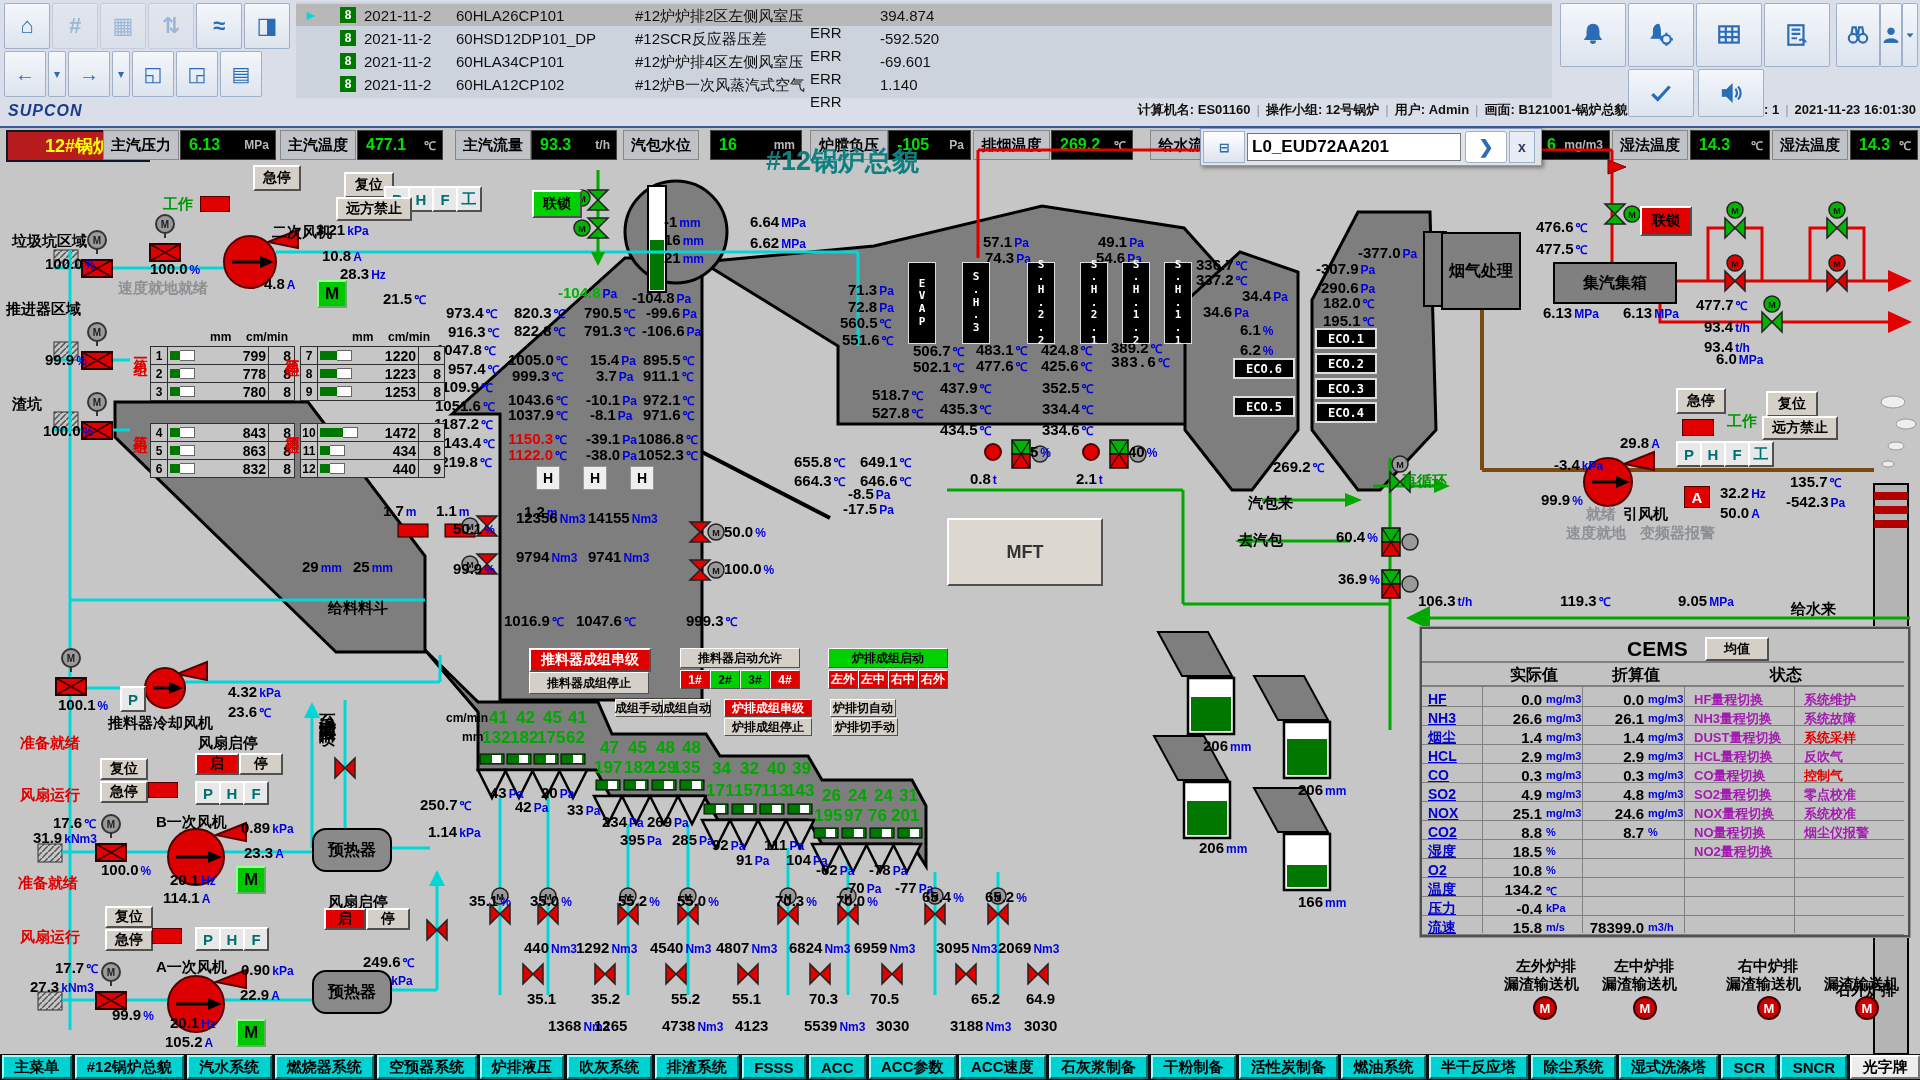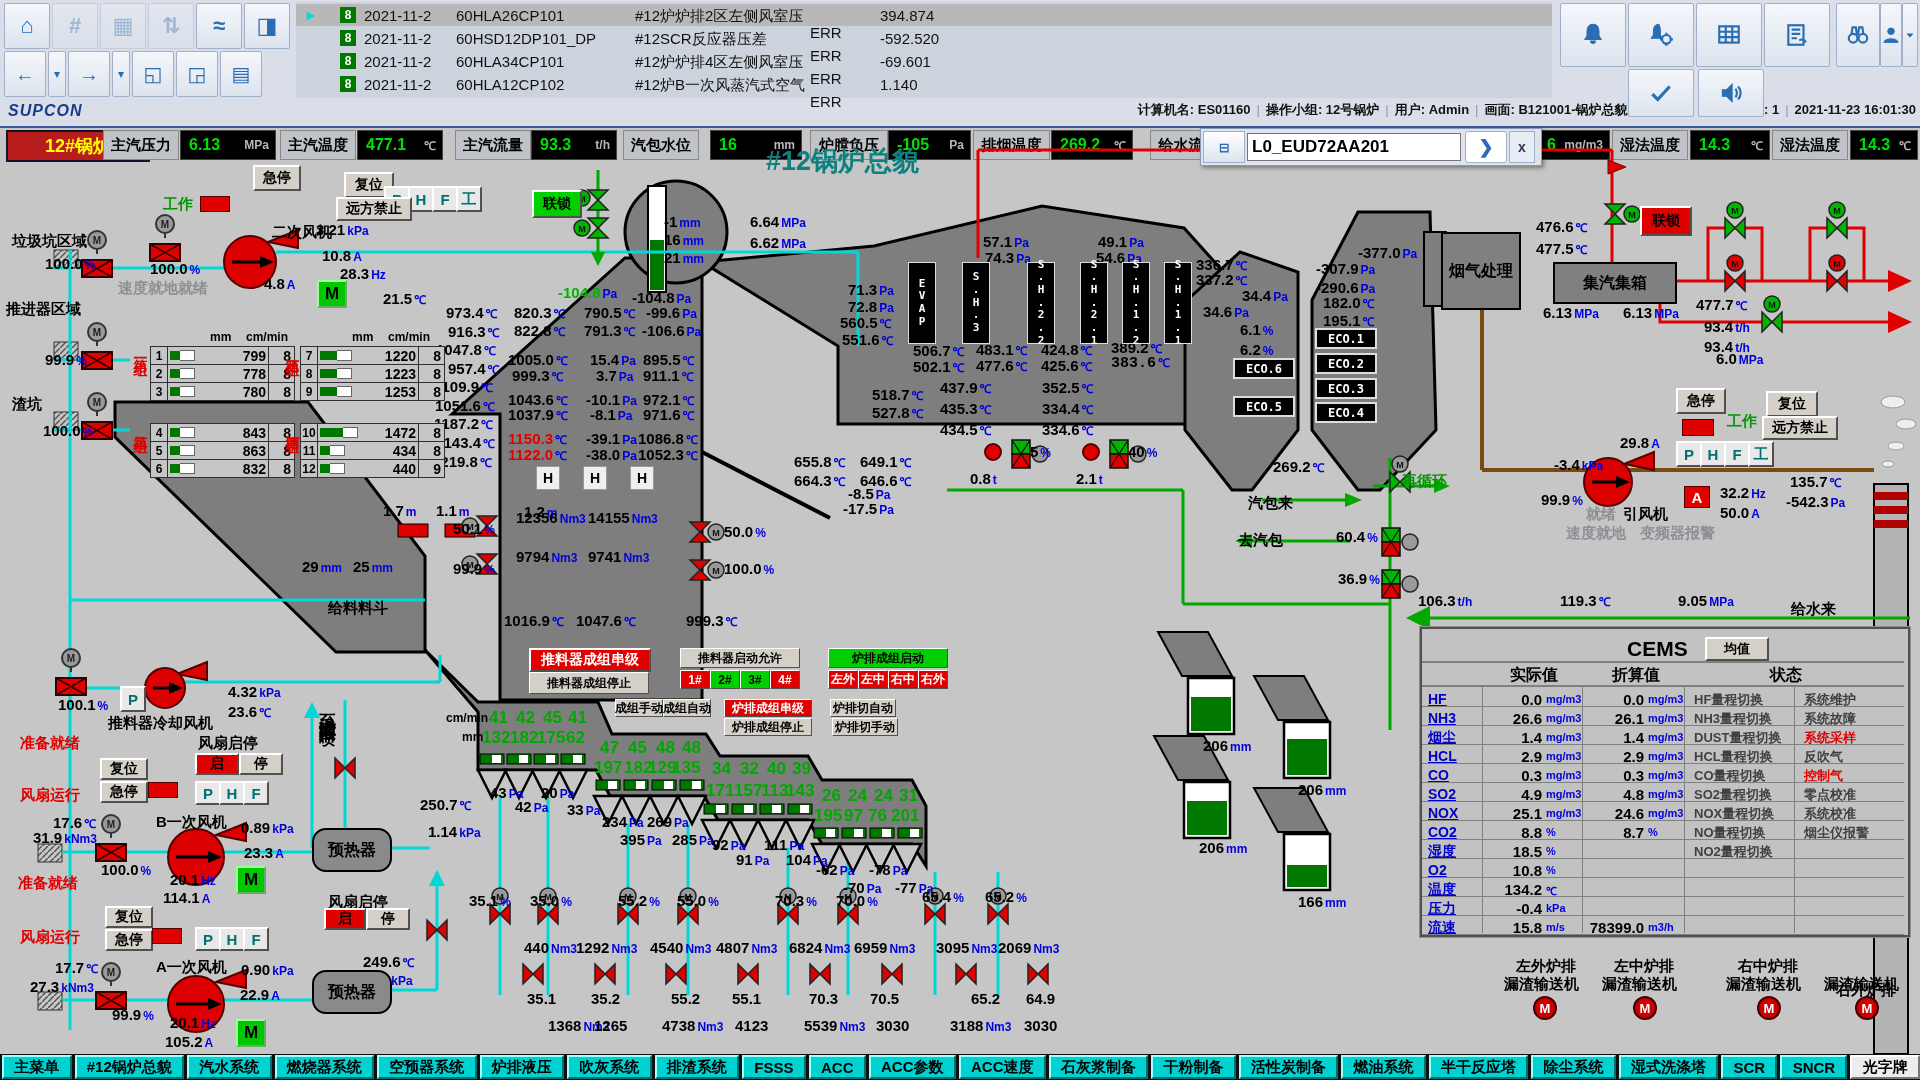--- a/index.html
+++ b/index.html
@@ -83,21 +83,21 @@
   .grate{width:22px;justify-content:flex-end;padding-right:3px;border-left:1px solid #303030;}
   .gvert{position:absolute;writing-mode:vertical-rl;color:#e00000;font:bold 14px "Liberation Sans",sans-serif;z-index:4;letter-spacing:2px;}
   
   #cems{position:absolute;left:1420px;top:627px;width:486px;height:306px;border:2px solid #505050;
         outline:1px solid #909090;z-index:4;background:#c2c2c2;}
   #cems .ttl{position:absolute;left:205px;top:8px;font:bold 21px "Liberation Sans",sans-serif;color:#000;}
   .cline{position:absolute;background:#808080;}
   .clbl{position:absolute;color:#0000cc;text-decoration:underline;font:bold 14px "Liberation Sans",sans-serif;z-index:5;}
   .cval{position:absolute;font:bold 15px "Liberation Sans",sans-serif;color:#000;text-align:right;}
   .cunit{position:absolute;font:bold 11px "Liberation Sans",sans-serif;color:#0000dd;}
-  .cst{position:absolute;font:bold 13px "Liberation Sans",sans-serif;color:#404040;white-space:nowrap;}
+  .cst{position:absolute;font:bold 13px "Liberation Sans",sans-serif;color:#a21caf;white-space:nowrap;}
   .cst.red{color:#e00000;}
   .chead{position:absolute;font:bold 16px "Liberation Sans",sans-serif;color:#000;}
   
   #nav{position:absolute;left:0;top:1054px;width:1920px;height:26px;background:#101010;display:flex;gap:3px;padding-left:2px;box-sizing:border-box;}
   .tab{flex:1 1 auto;margin:1px 0;background:#00d2d2;border-top:2px solid #a0ffff;border-left:2px solid #a0ffff;
        border-right:2px solid #007070;border-bottom:2px solid #007070;color:#000;
        font:bold 15px "Liberation Sans",sans-serif;display:flex;align-items:center;justify-content:center;white-space:nowrap;padding:0 4px;}
   .tab.lit{background:#ededed;border-color:#fff #777 #777 #fff;}
 </style>
 </head>
@@ -1013,20 +1013,21 @@
     <div class="btn " style="left: 344px; top: 172px; width: 46px; height: 22px;">复位</div>
     <div class="btn ph" style="left: 384px; top: 186px; width: 22px; height: 22px;">P</div>
     <div class="btn ph" style="left: 408px; top: 186px; width: 22px; height: 22px;">H</div>
     <div class="btn ph" style="left: 432px; top: 186px; width: 22px; height: 22px;">F</div>
     <div class="btn ph" style="left: 456px; top: 186px; width: 22px; height: 22px;">工</div>
     <div class="btn " style="left: 336px; top: 197px; width: 72px; height: 20px;">远方禁止</div>
     <div class="btn greenbtn" style="left: 532px; top: 190px; width: 46px; height: 24px;">联锁</div>
     <div class="btn hbtn" style="left: 536px; top: 466px; width: 22px; height: 22px;">H</div>
     <div class="btn hbtn" style="left: 583px; top: 466px; width: 22px; height: 22px;">H</div>
     <div class="btn hbtn" style="left: 630px; top: 466px; width: 22px; height: 22px;">H</div>
+    <div class="btn mft" style="left: 947px; top: 518px; width: 152px; height: 64px;">MFT</div>
     <div class="btn redbtn" style="left: 1640px; top: 206px; width: 48px; height: 26px;">联锁</div>
     <div class="btn " style="left: 1676px; top: 388px; width: 46px; height: 22px;">急停</div>
     <div class="btn " style="left: 1766px; top: 391px; width: 48px; height: 22px;">复位</div>
     <div class="btn " style="left: 1762px; top: 416px; width: 72px; height: 20px;">远方禁止</div>
     <div class="btn ph" style="left: 1676px; top: 441px; width: 22px; height: 22px;">P</div>
     <div class="btn ph" style="left: 1700px; top: 441px; width: 22px; height: 22px;">H</div>
     <div class="btn ph" style="left: 1724px; top: 441px; width: 22px; height: 22px;">F</div>
     <div class="btn ph" style="left: 1748px; top: 441px; width: 22px; height: 22px;">工</div>
     <div class="btn redw" style="left: 529px; top: 648px; width: 118px; height: 20px;">推料器成组串级</div>
     <div class="btn std smf" style="left: 529px; top: 672px; width: 118px; height: 20px;">推料器成组停止</div>

